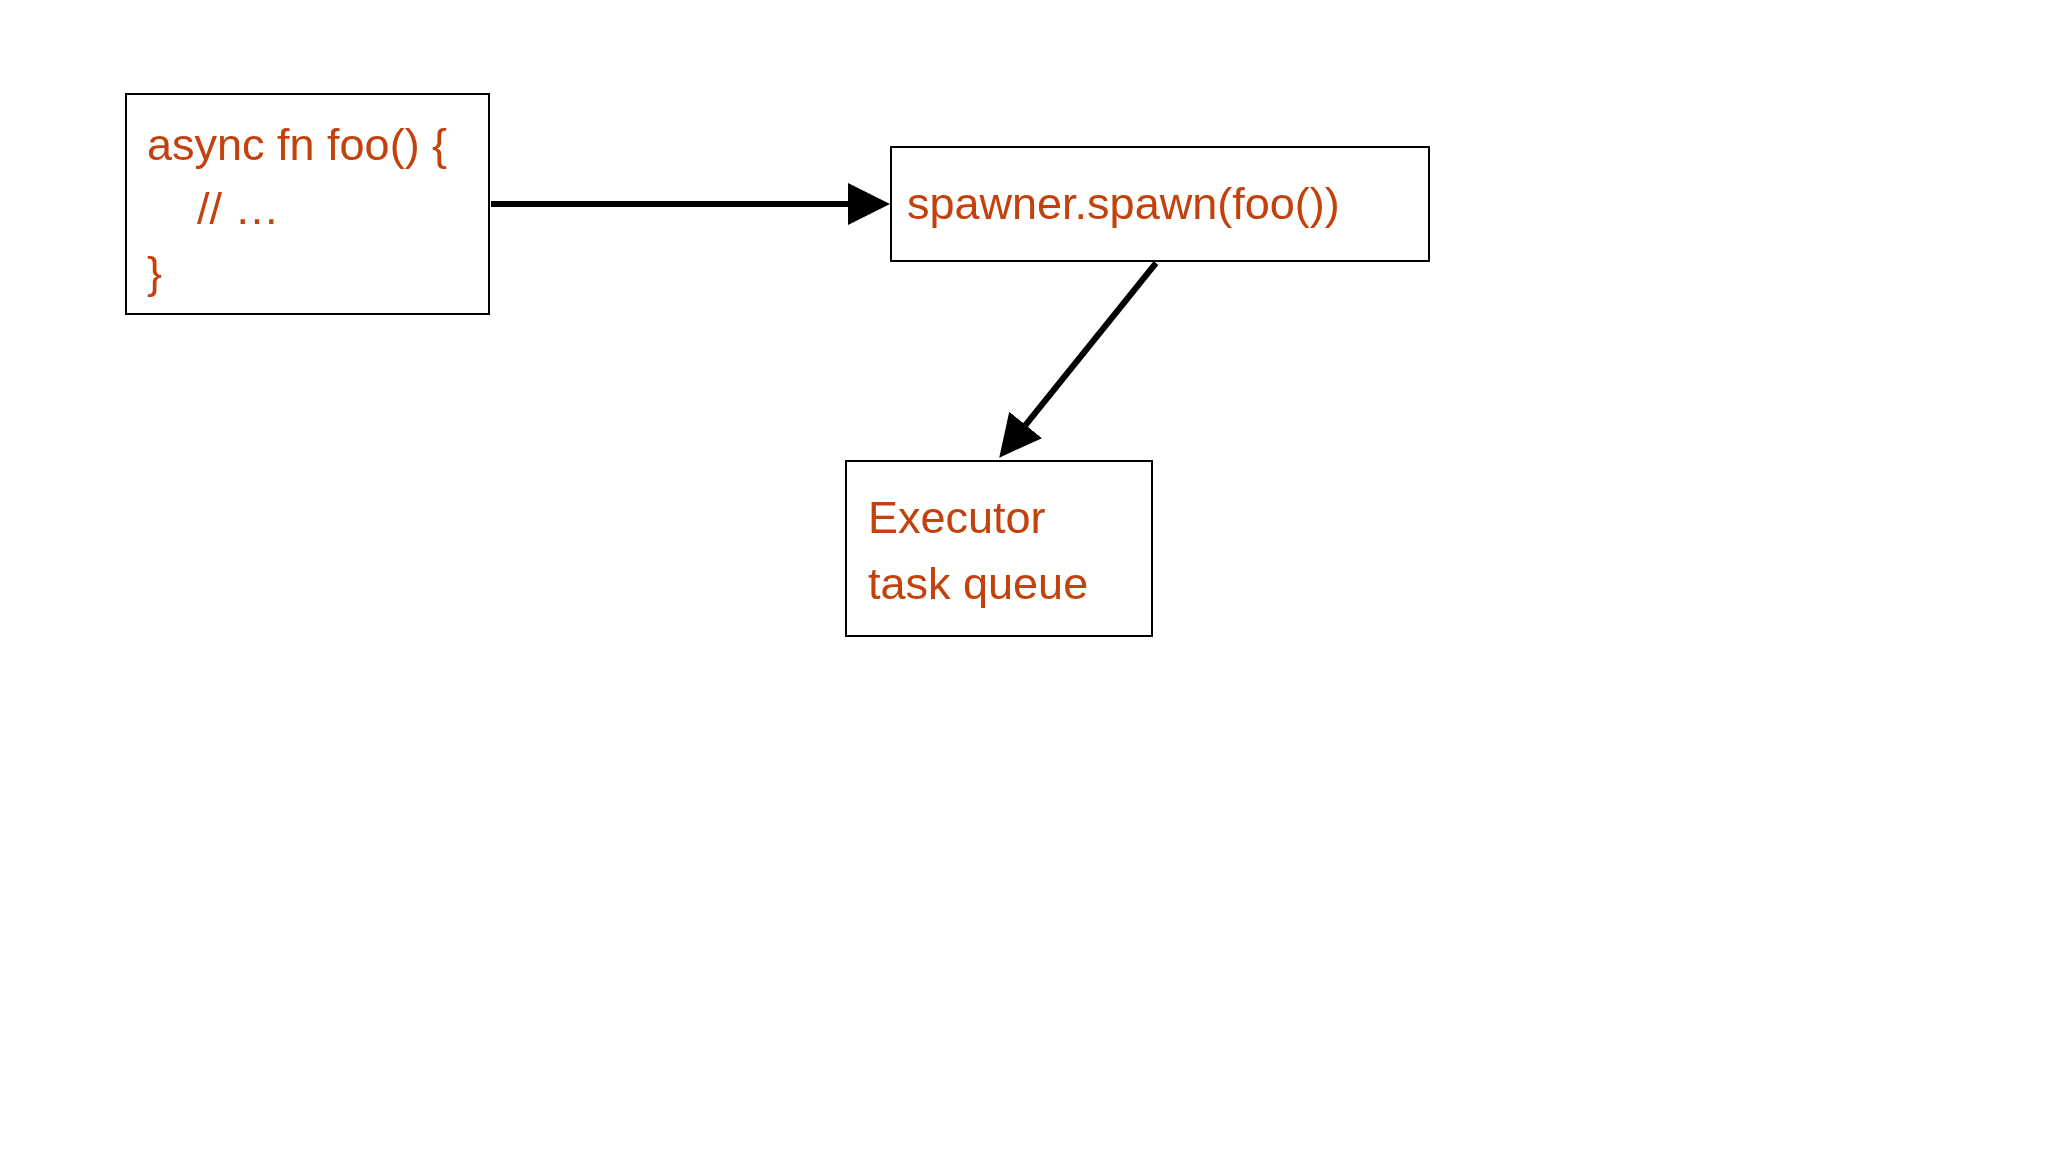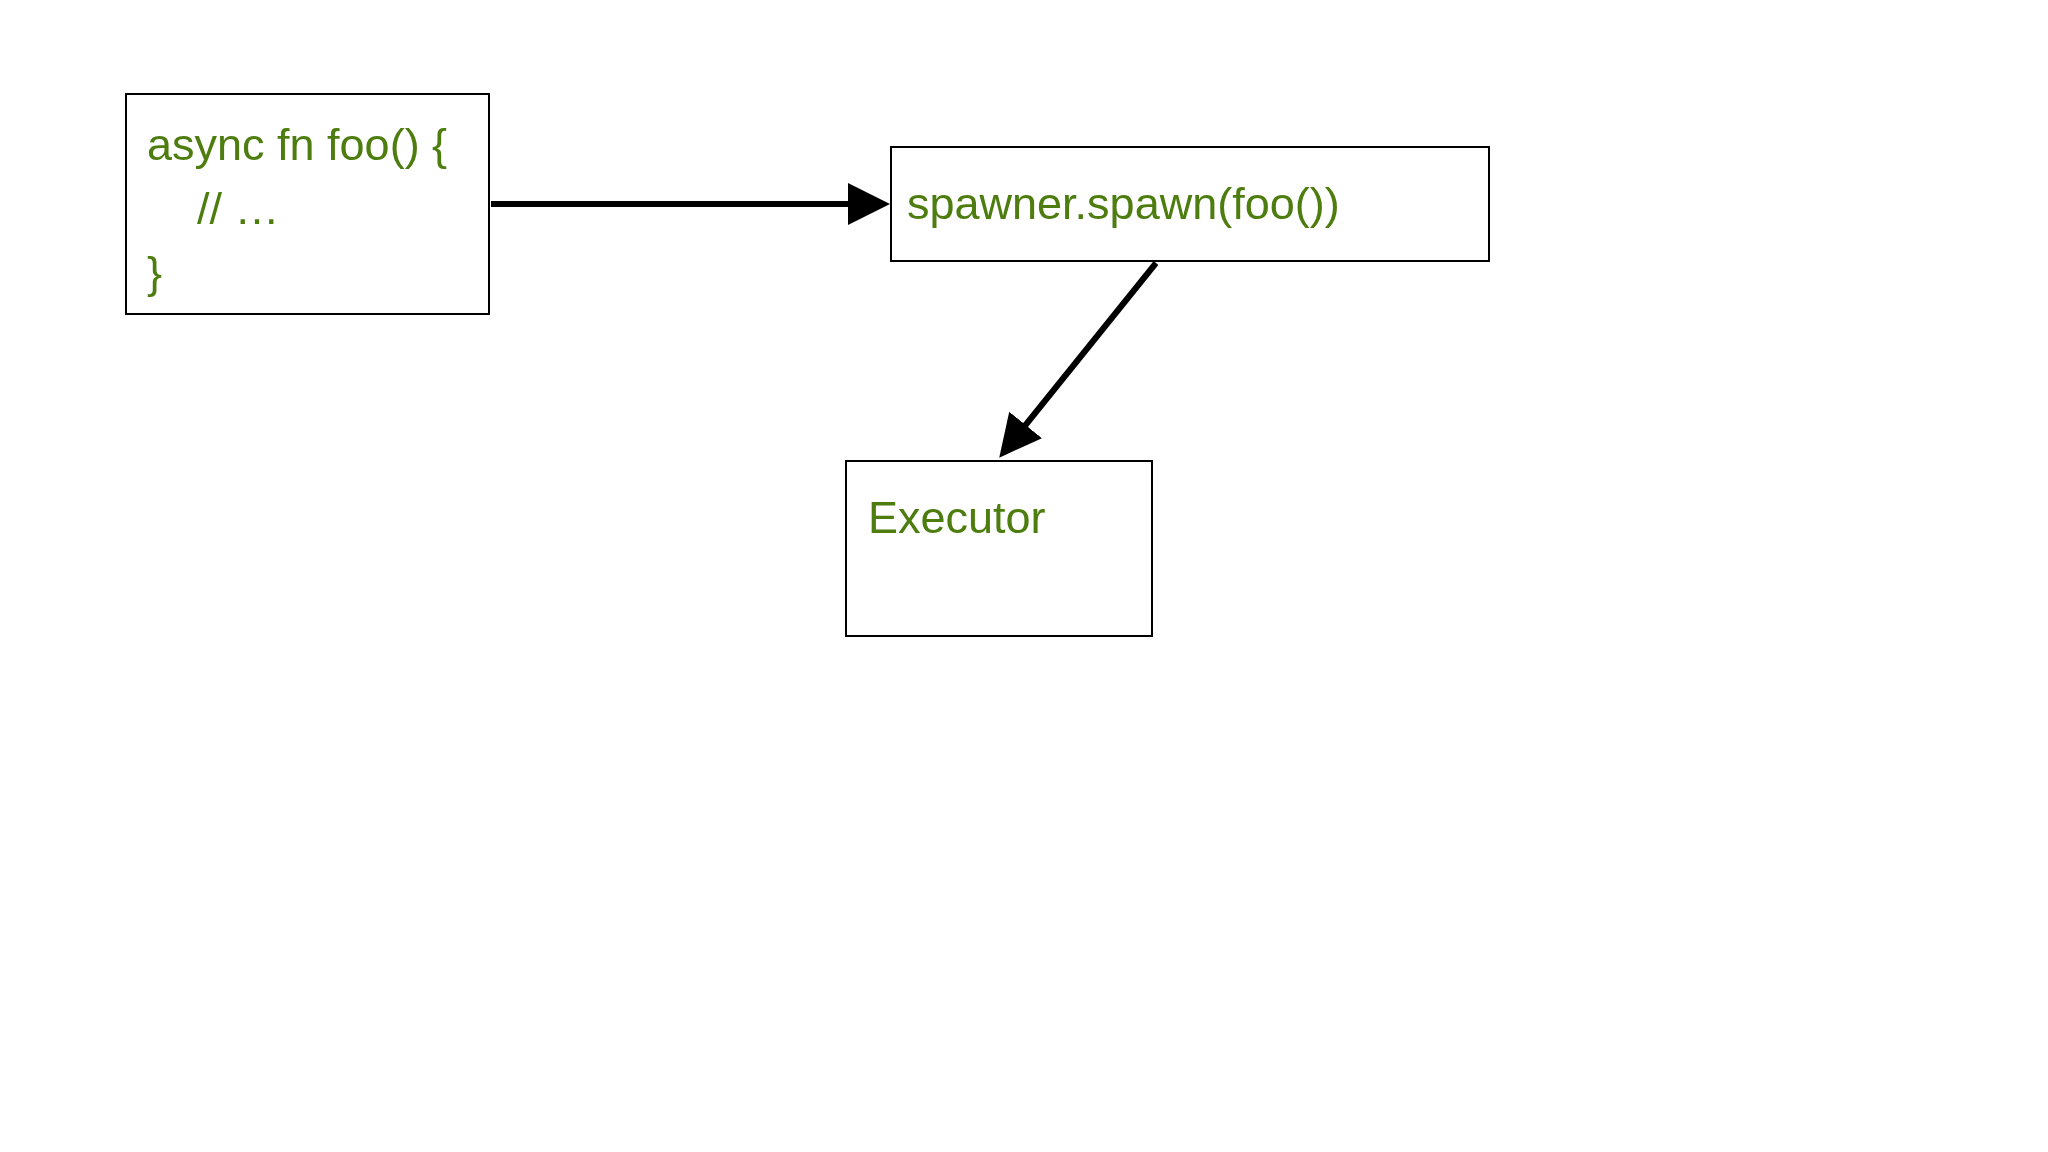--- a/index.html
+++ b/index.html
@@ -7,21 +7,21 @@
     padding: 0;
     background: #ffffff;
   }
   .canvas {
     position: relative;
     width: 2048px;
     height: 1152px;
     background: #ffffff;
     overflow: hidden;
     font-family: "Liberation Sans", "DejaVu Sans", sans-serif;
-    color: #4d7c0f;
+    color: #c2410c;
   }
   .node {
     position: absolute;
     background: #ffffff;
     border: 2px solid #000000;
     box-sizing: border-box;
     font-size: 45px;
   }
   .node .line {
     white-space: pre;
@@ -30,21 +30,21 @@
     left: 125px;
     top: 93px;
     width: 365px;
     height: 222px;
     padding: 18px 0 0 20px;
     line-height: 64px;
   }
   .node-spawner {
     left: 890px;
     top: 146px;
-    width: 600px;
+    width: 540px;
     height: 116px;
     display: flex;
     align-items: center;
     padding-left: 15px;
   }
   .node-executor {
     left: 845px;
     top: 460px;
     width: 308px;
     height: 177px;
@@ -80,15 +80,16 @@
     <div class="line">    // …</div>
     <div class="line">}</div>
   </div>
 
   <div class="node node-spawner">
     <span class="line">spawner.spawn(foo())</span>
   </div>
 
   <div class="node node-executor">
     <div class="line">Executor</div>
+    <div class="line">task queue</div>
   </div>
 
 </div>
 
 </body></html>

